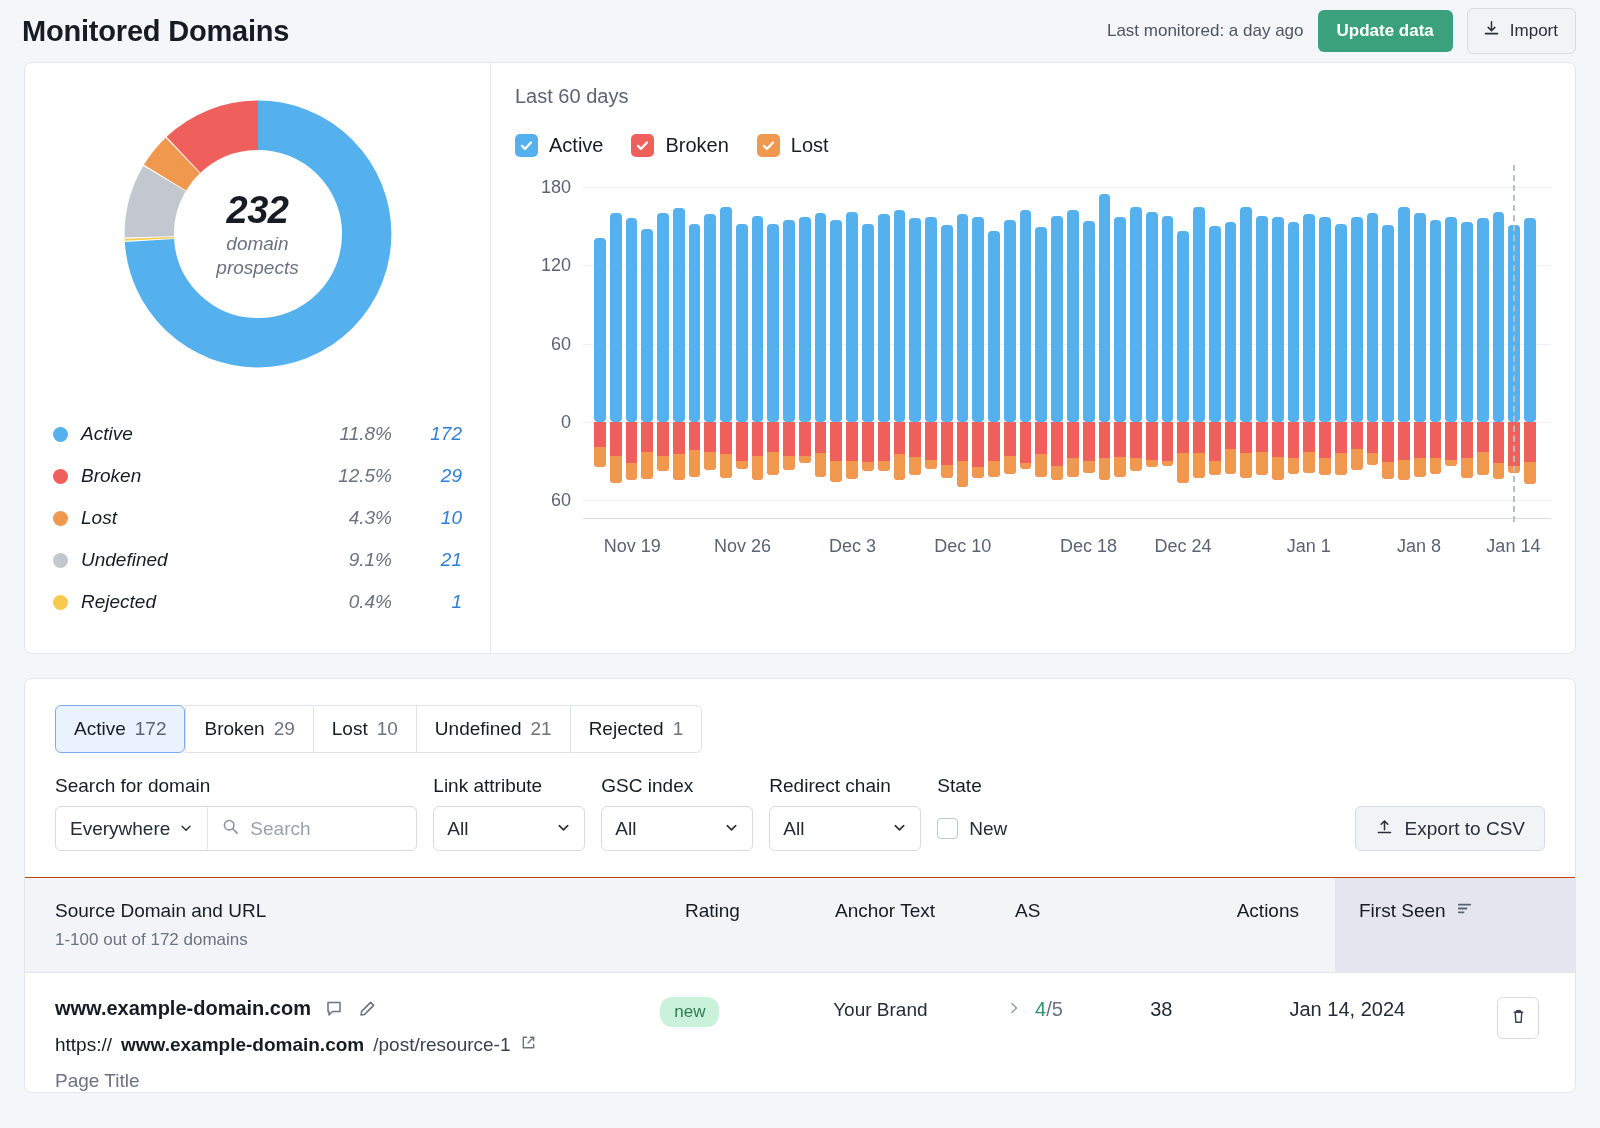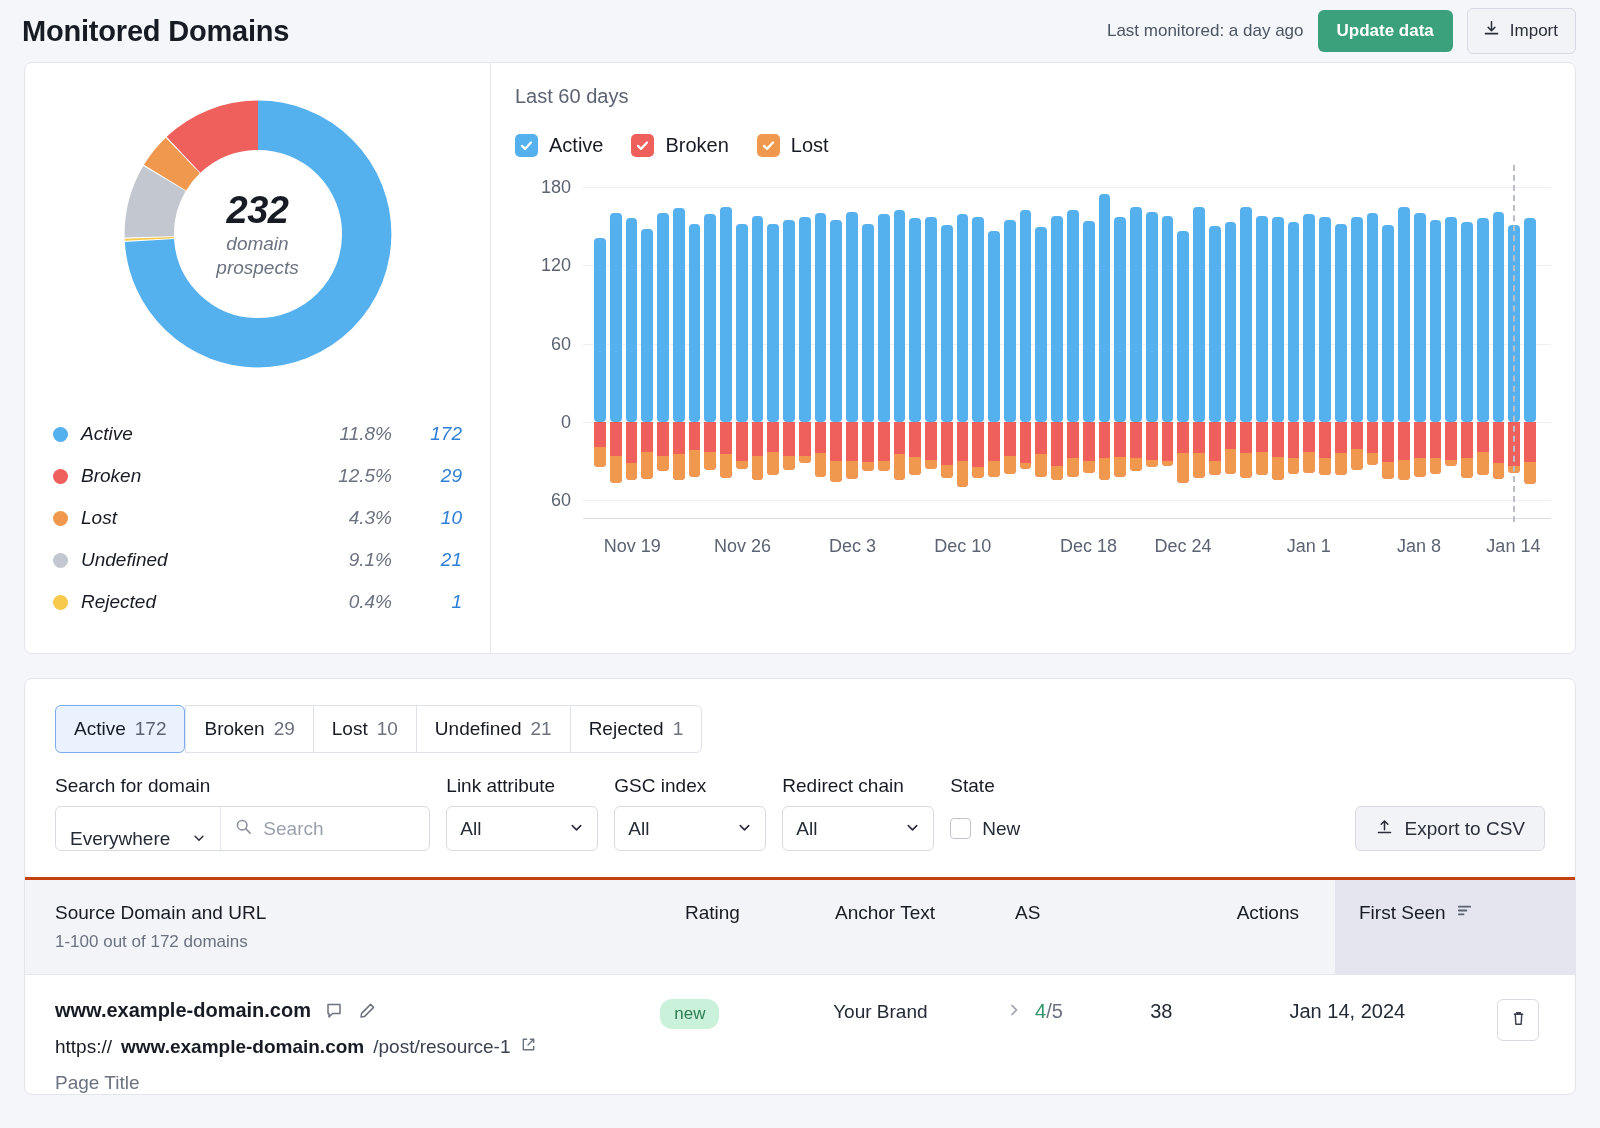--- a/index.html
+++ b/index.html
@@ -99,21 +99,21 @@
   .tab.active { background: #eaf2fe; border: 1px solid #7caaf0; border-radius: 6px; z-index: 2; }
   .tab-count { color: #6b7280; }
   .tab.active .tab-count { color: #5b6373; }
 
   
   .filters { display: flex; align-items: flex-end; padding: 22px 30px 26px 30px; gap: 16px; }
   .fgroup { display: flex; flex-direction: column; gap: 9px; }
   .flabel { font-size: 19px; color: #171c24; }
   .search-box { display: flex; height: 45px; border: 1px solid #d7dae2; border-radius: 6px; background: #fff; overflow: hidden; }
   .sel-everywhere {
-    display: flex; align-items: flex-end; gap: 22px; padding: 0 14px; font-size: 19px;
+    display: flex; align-items: center; gap: 9px; padding: 0 14px; font-size: 19px;
     border-right: 1px solid #e3e6ed; cursor: pointer; white-space: nowrap;
   }
   .search-in { display: flex; align-items: center; gap: 11px; padding: 0 14px; width: 208px; }
   .search-in input {
     border: none; outline: none; font-size: 19px; font-family: inherit;
     color: #0369a1; width: 100%; background: transparent;
   }
   .search-in input::placeholder { color: #9aa1ae; }
   .select {
     height: 45px; width: 152px; border: 1px solid #d7dae2; border-radius: 6px; background: #fff;
@@ -122,21 +122,21 @@
   .select .chev { margin-left: auto; }
   .state-check { display: flex; align-items: center; gap: 11px; height: 45px; font-size: 19px; }
   .cbox { width: 21px; height: 21px; border: 1px solid #bfc5d0; border-radius: 4px; background: #fff; cursor: pointer; }
   .btn-export {
     margin-left: auto; background: #f2f3f6; border: 1px solid #d7dae2; border-radius: 6px;
     height: 45px; padding: 0 19px; display: flex; align-items: center; gap: 11px;
     font-size: 19px; color: #2a2f3a; cursor: pointer; font-family: inherit;
   }
 
   
-  .thead { display: flex; background: #f3f4f8; border-top: 3px solid #c2410c; border-bottom: 1px solid #e3e6ed; }
+  .thead { display: flex; background: #f3f4f8; border-top: 1px solid #c2410c; border-bottom: 1px solid #e3e6ed; }
   .th { padding: 22px 0 22px 0; font-size: 19px; color: #171c24; }
   .th-sub { font-size: 17px; color: #6b7280; margin-top: 8px; }
   .th.source { width: 660px; padding-left: 30px; }
   .th.anchor { width: 180px; }
   .th.rating { width: 150px; }
   .th.as { width: 120px; }
   .th.first { width: 240px; background: #e4e5ee; padding-left: 24px; display: flex; align-items: flex-start; gap: 10px; }
   .th.actions { flex: 1; text-align: right; padding-right: 36px; }
 
   .trow { display: flex; align-items: flex-start; padding-top: 24px; }

